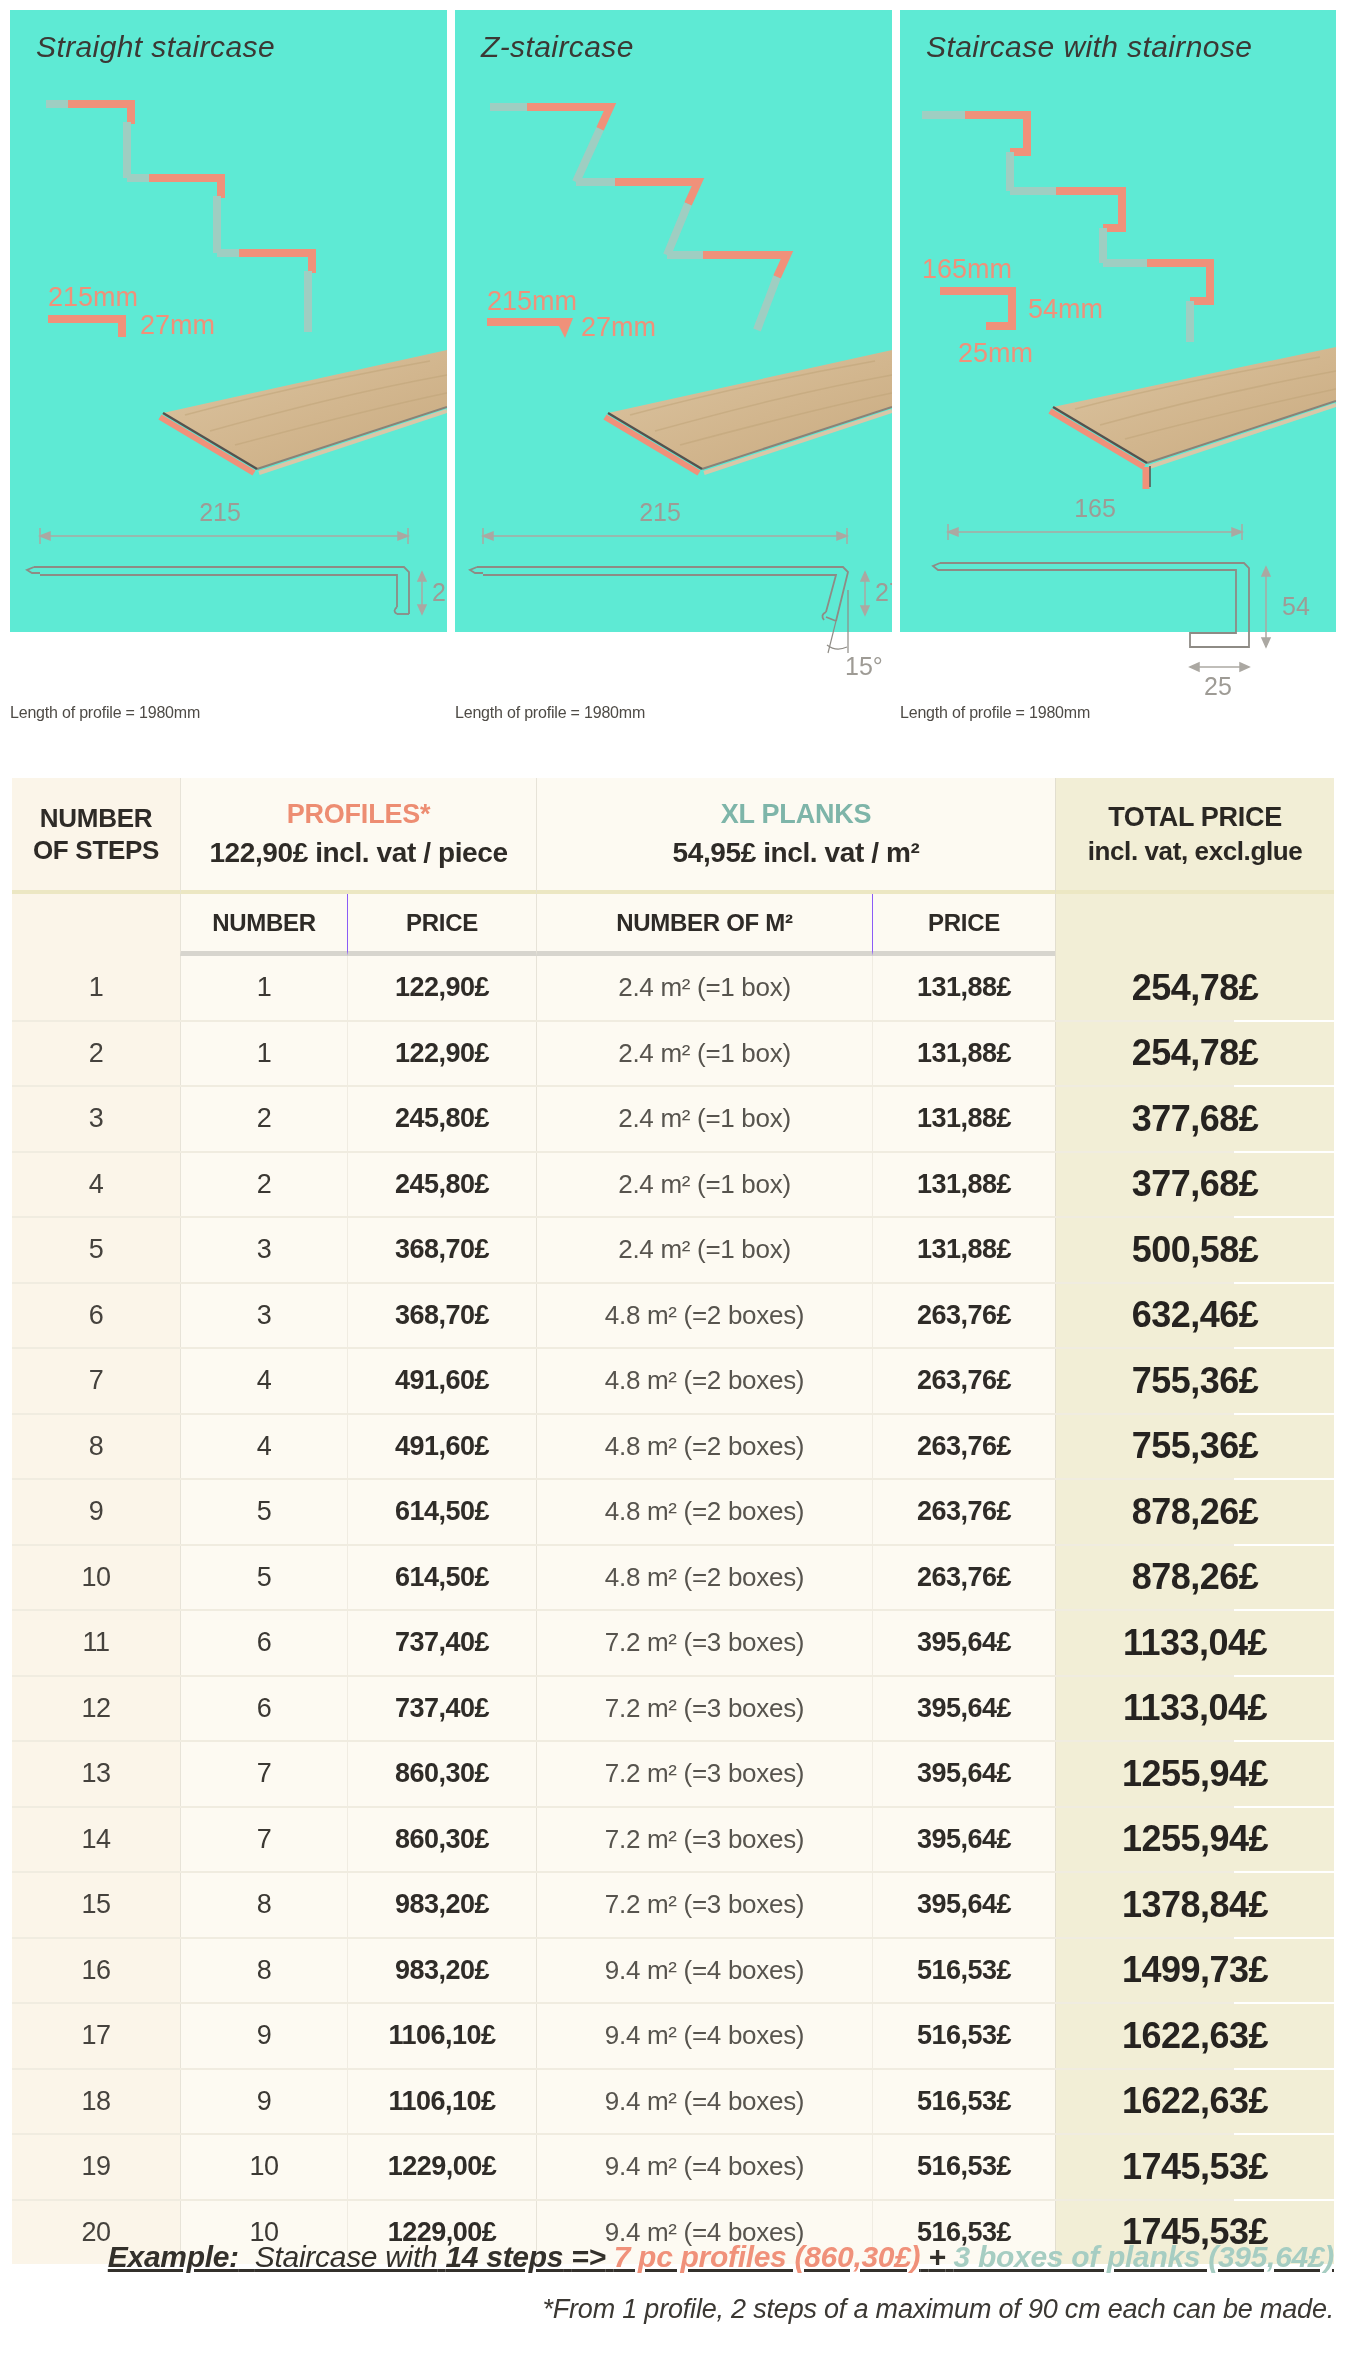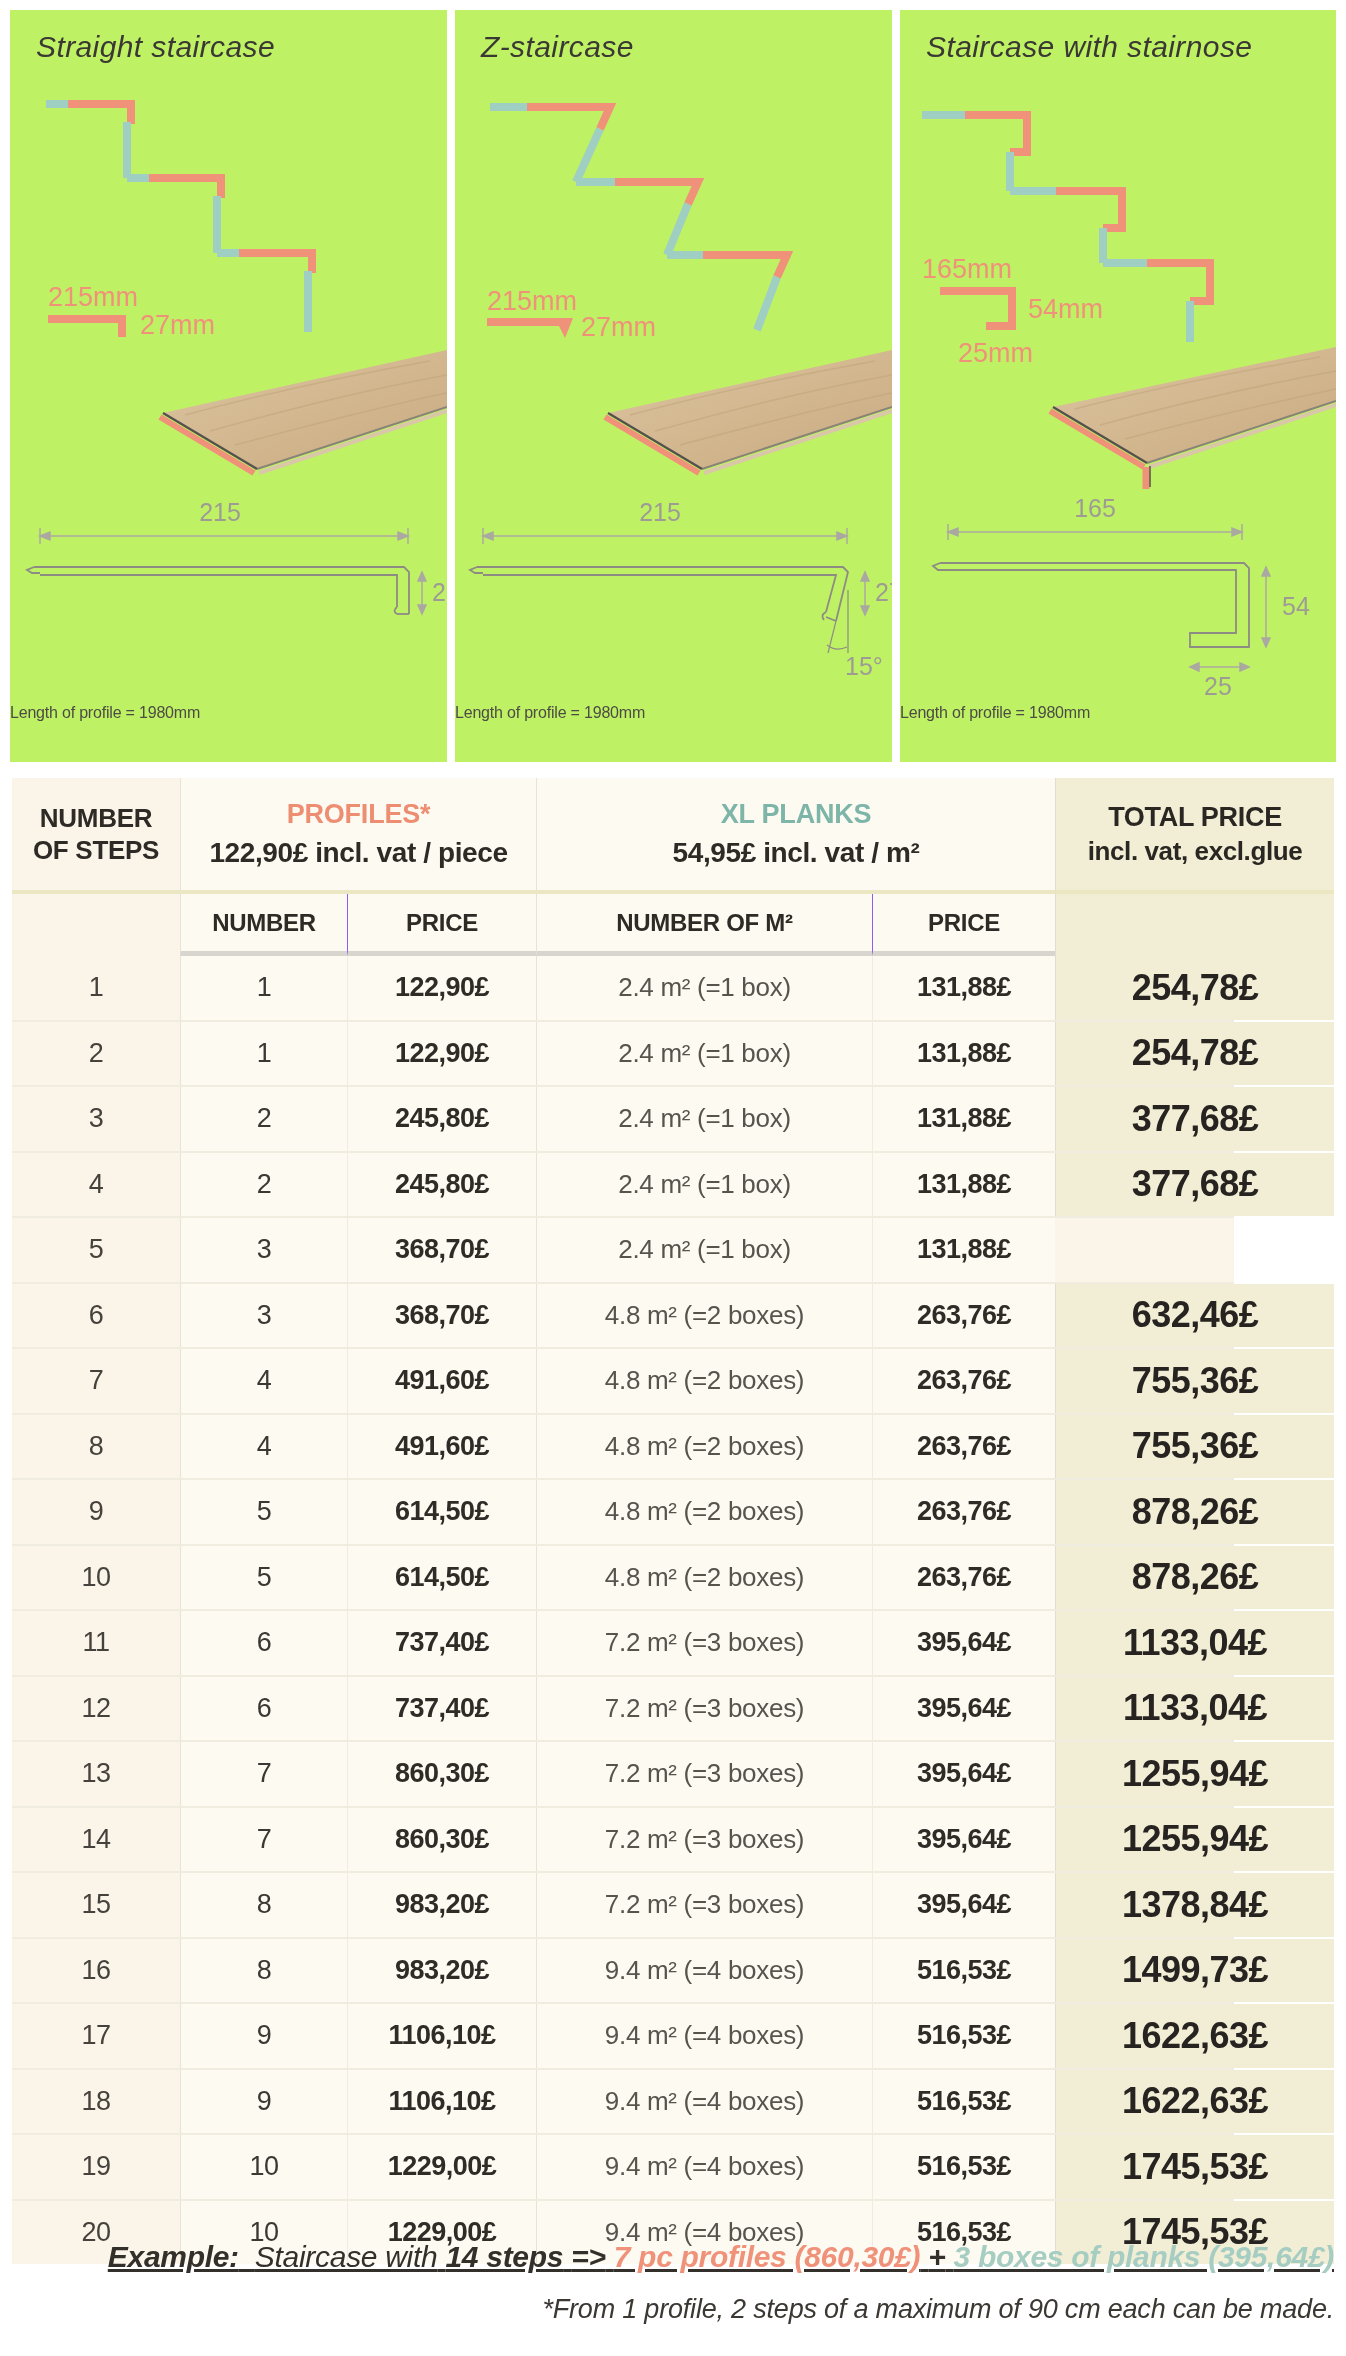--- a/index.html
+++ b/index.html
@@ -1,20 +1,20 @@
 <!DOCTYPE html>
 <html><head>
 <meta charset="utf-8">
 <style>
   html,body{margin:0;padding:0;background:#ffffff;font-family:"Liberation Sans", sans-serif;}
   #page{position:relative;width:1346px;height:2356px;background:#ffffff;overflow:hidden;}
 
   
   .panels{position:absolute;left:10px;top:10px;display:flex;gap:8px;}
-  .panel{position:relative;width:437px;height:752px;background:#bef264;}
+  .panel{position:relative;width:437px;height:622px;background:#5eead4;}
   .panel:last-child{width:436px;}
   .panel-title{position:absolute;left:26px;top:20px;font-size:30px;font-style:italic;color:#3B3834;letter-spacing:.4px;}
   .stair-svg{position:absolute;left:0;top:50px;}
   .plank-svg{position:absolute;left:0;top:335px;}
   .tech-svg{position:absolute;left:0;top:485px;}
   .panel-caption{position:absolute;left:0;top:694px;width:100%;text-align:left;font-size:16px;color:#4E4B46;letter-spacing:-0.2px;}
 
   
   .table{position:absolute;left:12px;top:778px;width:1222px;background:#FBF5E9;
          --c1:168px;--c2:167px;--c3:189px;--c4:336px;--c5:183px;--c6:279px;}
@@ -325,20 +325,21 @@
           <div class="cell c4">2.4 m² (=1 box)</div>
           <div class="cell c5">131,88£</div>
           <div class="cell c6">377,68£</div>
         </div>
         <div class="trow">
           <div class="cell c1">5</div>
           <div class="cell c2">3</div>
           <div class="cell c3">368,70£</div>
           <div class="cell c4">2.4 m² (=1 box)</div>
           <div class="cell c5">131,88£</div>
+          <div class="cell c6">500,58£</div>
         </div>
         <div class="trow">
           <div class="cell c1">6</div>
           <div class="cell c2">3</div>
           <div class="cell c3">368,70£</div>
           <div class="cell c4">4.8 m² (=2 boxes)</div>
           <div class="cell c5">263,76£</div>
           <div class="cell c6">632,46£</div>
         </div>
         <div class="trow">

